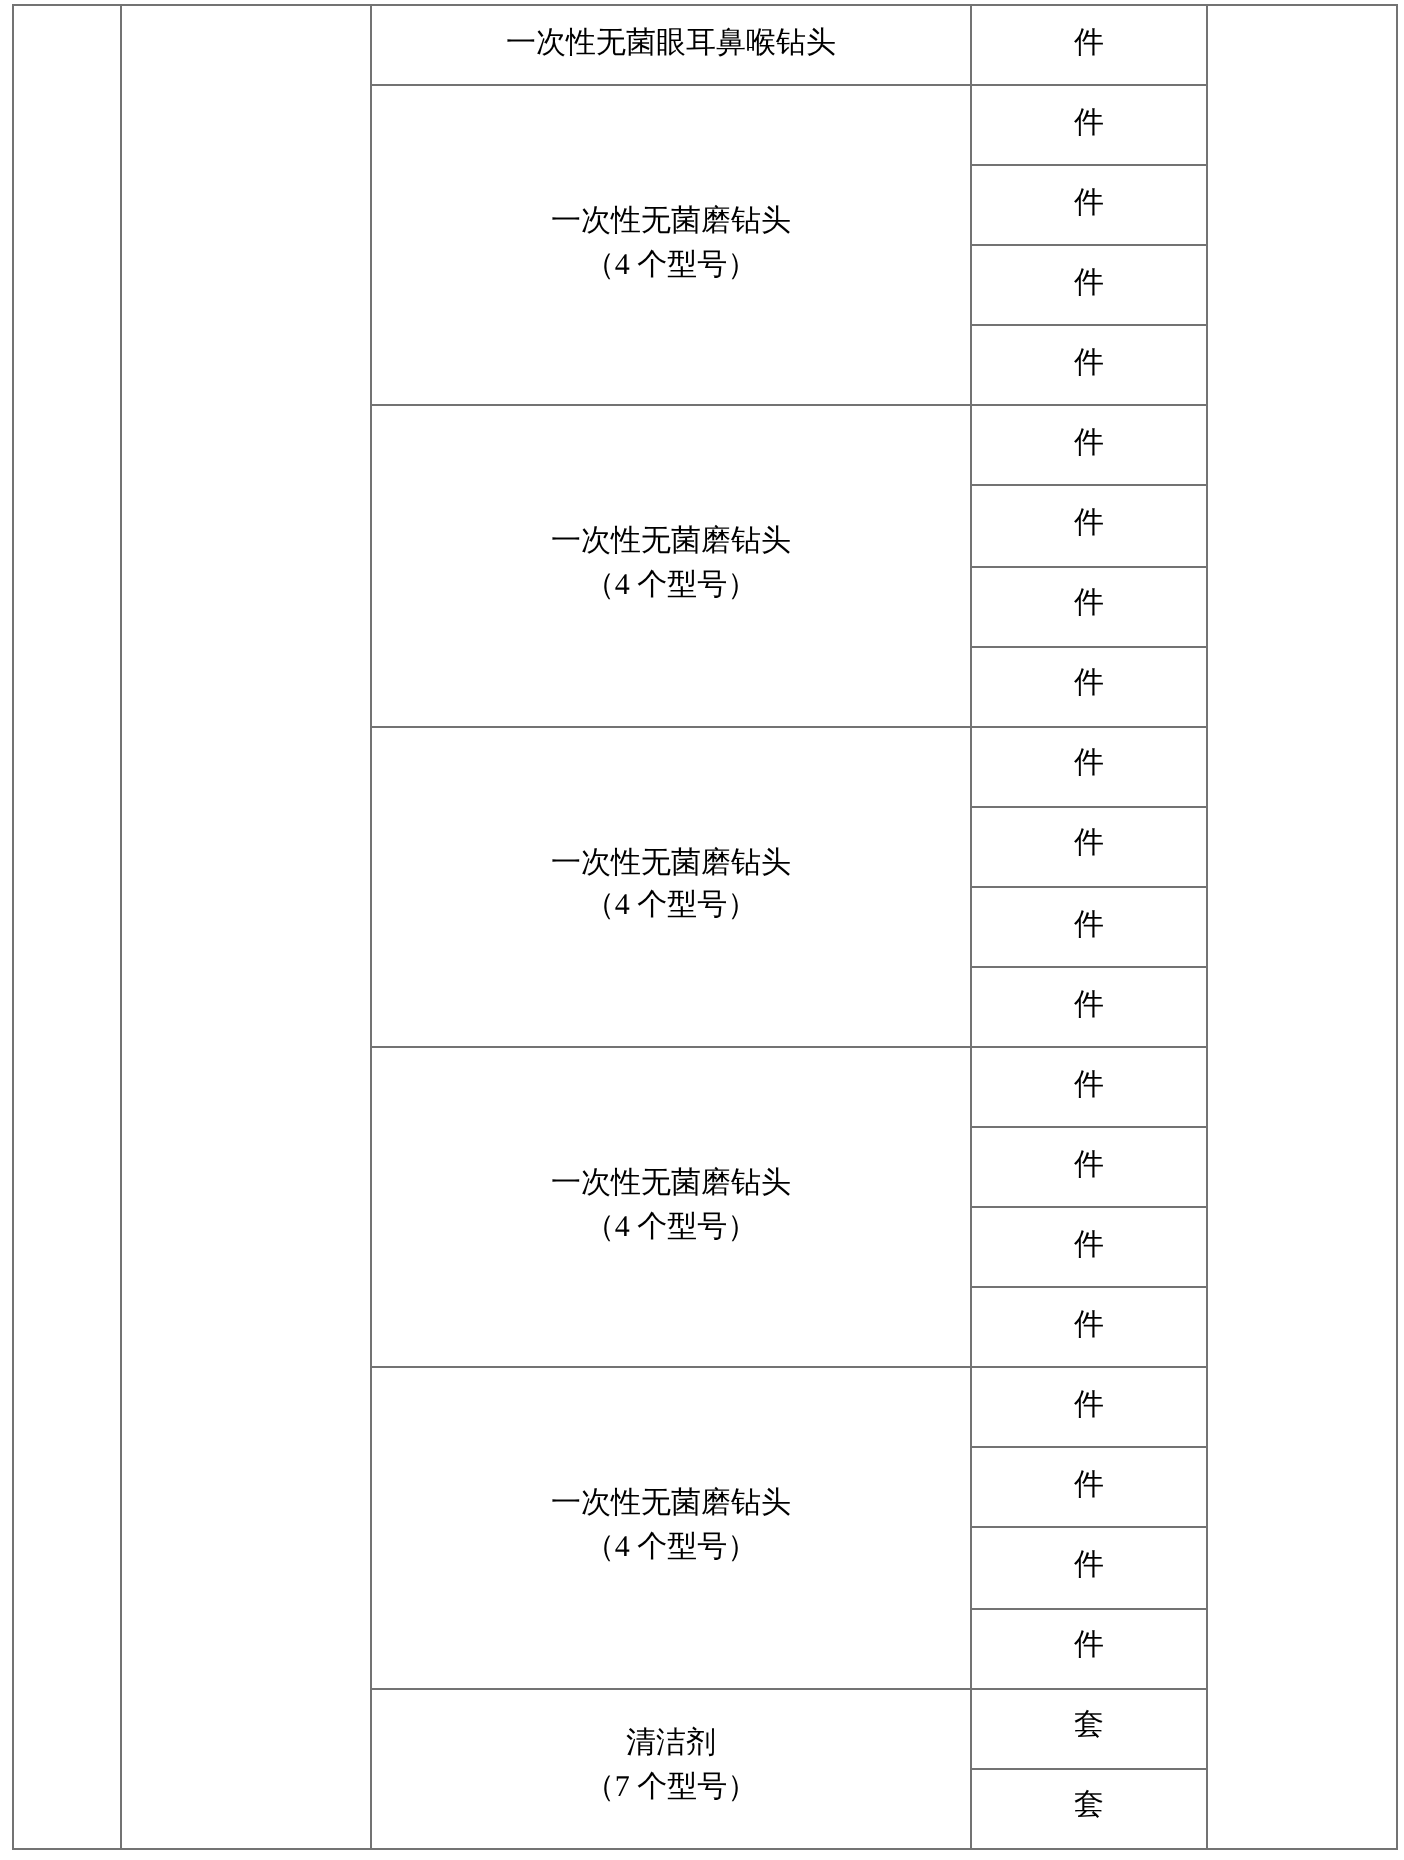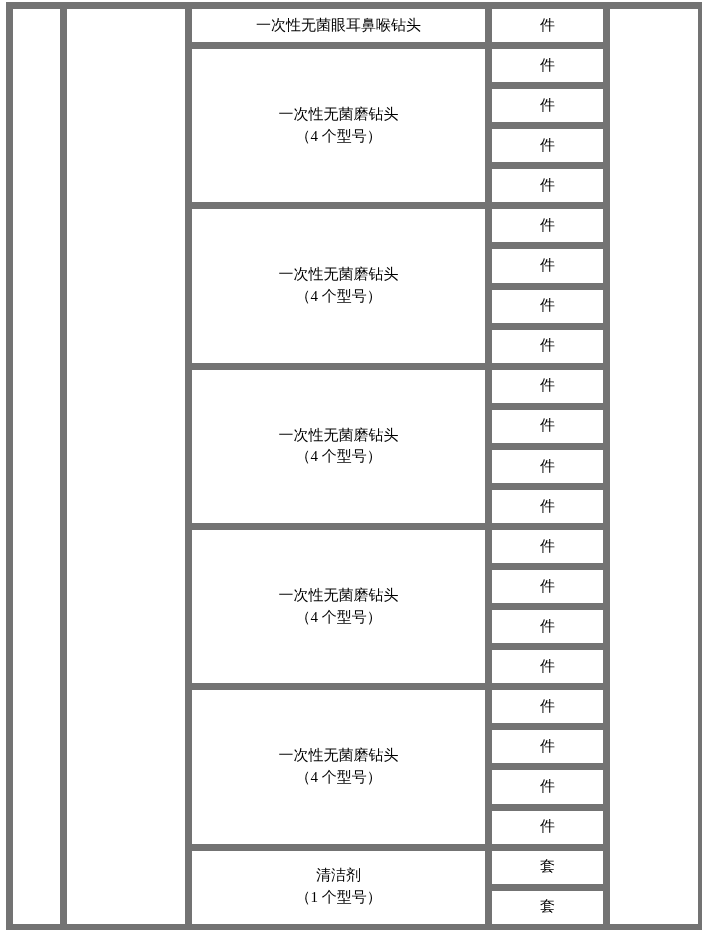--- a/index.html
+++ b/index.html
@@ -21,21 +21,21 @@
     box-sizing: border-box;
   }
   table.doc-table {
     border-collapse: collapse;
     table-layout: fixed;
     width: 692px;
     margin-left: 6px;
     margin-top: 2px;
   }
   table.doc-table td {
-    border: 7px solid #737373;
+    border: 1px solid #737373;
     padding: 0;
     text-align: center;
     vertical-align: middle;
     font-size: 15px;
     line-height: 1.45;
     font-family: "Liberation Serif", "DejaVu Serif", serif;
   }
   .col-a { width: 54px; }
   .col-b { width: 125px; }
   .col-c { width: 300px; }
@@ -161,21 +161,21 @@
       <tr style="height: 40.087px;">
         <td class="unit-cell">件</td>
       </tr>
       <tr style="height: 40.087px;">
         <td class="unit-cell">件</td>
       </tr>
 
       <tr style="height: 40.087px; margin-top: 44px;">
         <td class="name-cell" rowspan="2">
           <span class="name-line">清洁剂</span>
-          <span class="name-line">（1 个型号）</span>
+          <span class="name-line">（7 个型号）</span>
         </td>
         <td class="unit-cell">套</td>
       </tr>
       <tr style="height: 40.087px;">
         <td class="unit-cell">套</td>
       </tr>
     </tbody>
   </table>
 </div>
 

